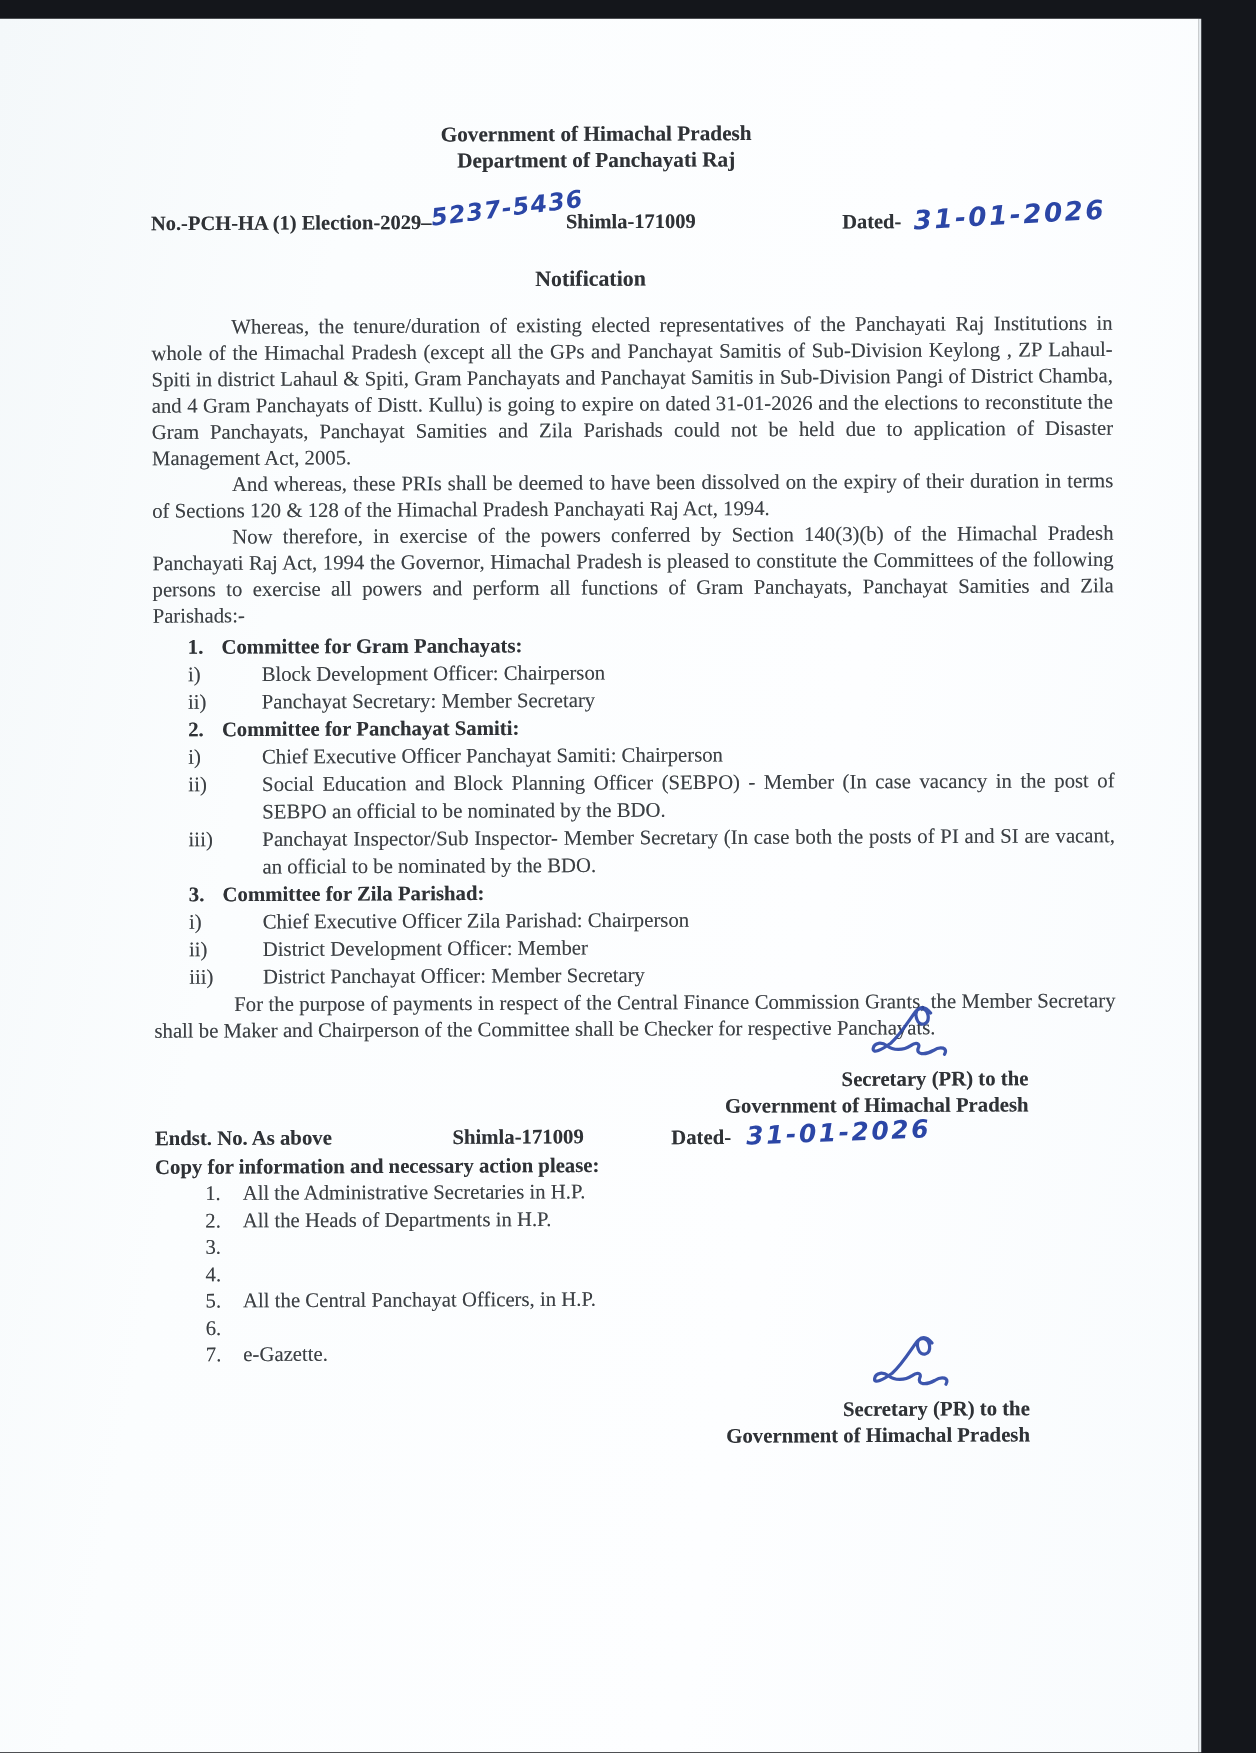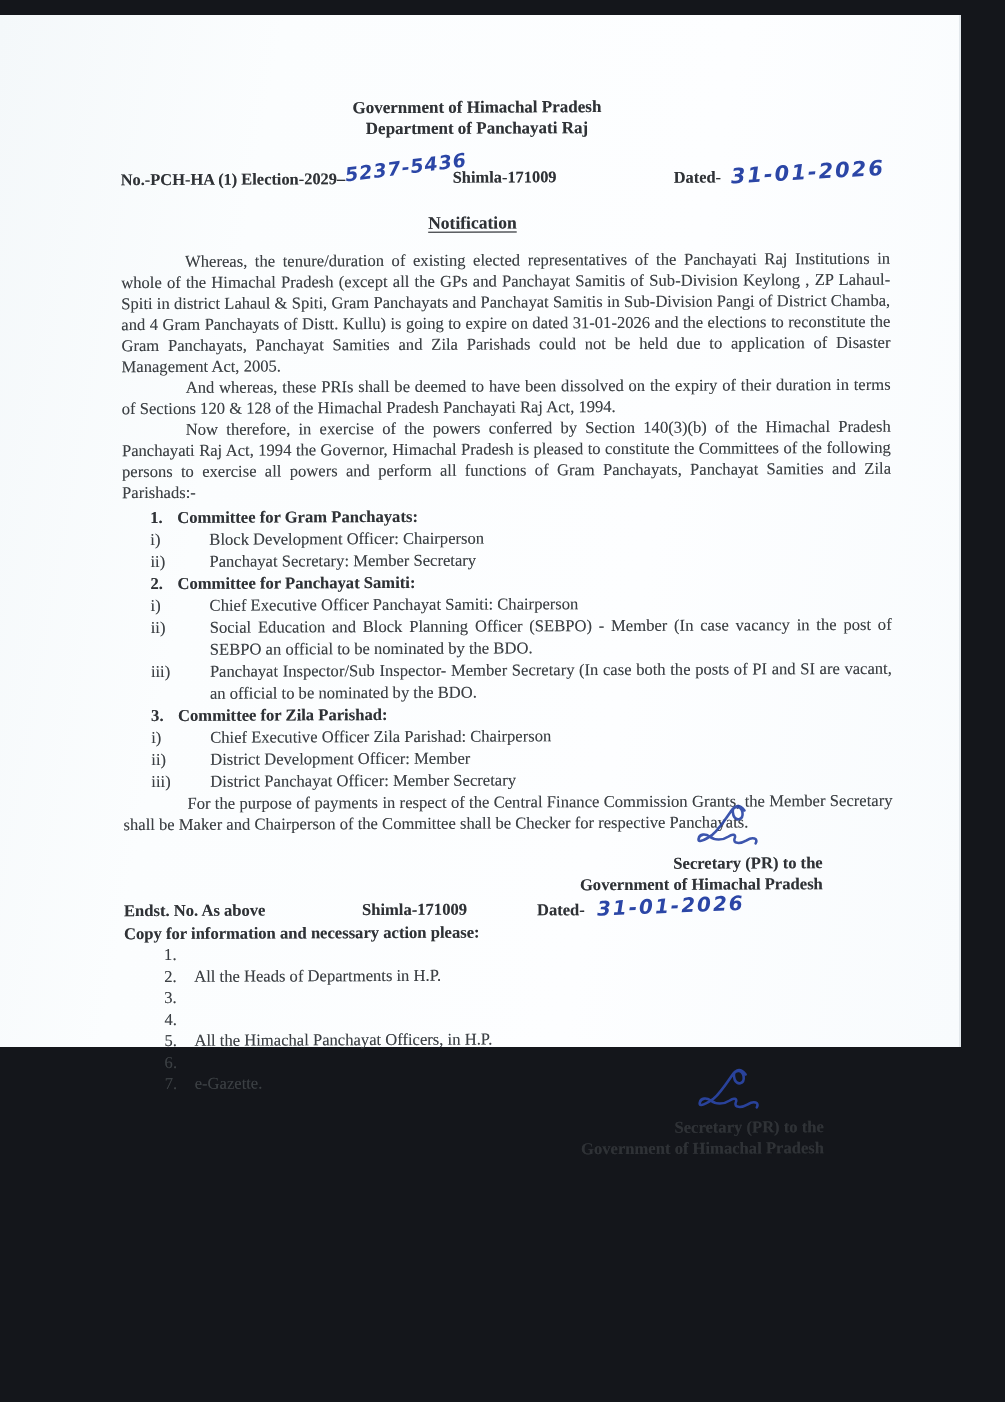--- a/index.html
+++ b/index.html
@@ -3,21 +3,21 @@
 <meta charset="utf-8">
 <style>
   html,body{margin:0;padding:0;}
   body{
     width:1005px;height:1402px;
     background:#14161b;
     position:relative;overflow:hidden;
     font-family:"Liberation Serif","DejaVu Serif",serif;
   }
   .paper{
-    position:absolute;left:0;top:15px;width:959px;height:1032px;
+    position:absolute;left:0;top:15px;width:959px;height:1387px;
     background:linear-gradient(100deg,#f4f8fa 0%,#fbfdfe 25%,#fdfeff 65%,#f8fbfd 100%);
     border-right:2px solid #e3e8ec;
   }
   .content{
     position:absolute;left:0;top:0;width:959px;box-sizing:border-box;
     padding:82px 70px 0 120px;
     transform:rotate(-0.25deg);transform-origin:40% 0;
     color:#3c4044;font-size:16.6px;line-height:21px;
     text-shadow:0 0 0.5px rgba(60,64,68,0.45);
   }
@@ -31,21 +31,21 @@
     font-family:"DejaVu Sans",sans-serif;font-style:italic;font-weight:600;
     color:#2b46a6;display:inline-block;text-shadow:none;
   }
   .hw-disp{font-size:19px;letter-spacing:1px;transform:translateY(-10px) rotate(-7deg);}
   .hw-date{font-size:21px;letter-spacing:2px;transform:translateY(-3px) rotate(-3deg);margin-left:10px;}
   .hw-date2{font-size:20px;letter-spacing:2px;transform:translateY(-2px) rotate(-2deg);margin-left:12px;}
   .title{
     margin-top:18px;text-align:center;font-weight:bold;color:#2f3236;font-size:17.5px;
     transform:translateX(-33px);
   }
-  .title span{text-decoration:underline;text-underline-offset:3px;}
+  .title span{text-underline-offset:3px;}
   .body-paras{margin-top:16px;}
   p.doc{margin:0;text-indent:64px;text-align:justify;}
   .committees{margin-top:4px;}
   .cmt-head{display:flex;padding-left:28px;font-weight:bold;color:#2f3236;line-height:22px;}
   .cmt-num{width:27px;flex-shrink:0;}
   .cmt-item{display:flex;padding-left:28px;line-height:22px;}
   .cmt-marker{width:59px;flex-shrink:0;}
   .cmt-text{flex:1;text-align:justify;}
   .para-cfc{margin-top:22px;}
   .sigblock{text-align:right;padding-right:70px;font-weight:bold;color:#2f3236;}
@@ -149,34 +149,35 @@
       <span class="seg e-endst">Endst. No. As above</span>
       <span class="seg e-place">Shimla-171009</span>
       <span class="seg e-dated"><span>Dated-</span><span class="hw hw-date2">31-01-2026</span></span>
     </div>
 
     <div class="copyline">Copy for information and necessary action please:</div>
 
     <div>
       <div class="rcpt">
         <span class="rcpt-num">1.</span>
+        <span>All the Administrative Secretaries in H.P.</span>
       </div>
       <div class="rcpt">
         <span class="rcpt-num">2.</span>
         <span>All the Heads of Departments in H.P.</span>
       </div>
       <div class="rcpt">
         <span class="rcpt-num">3.</span>
       </div>
       <div class="rcpt">
         <span class="rcpt-num">4.</span>
       </div>
       <div class="rcpt">
         <span class="rcpt-num">5.</span>
-        <span>All the Himachal Panchayat Officers, in H.P.</span>
+        <span>All the Central Panchayat Officers, in H.P.</span>
       </div>
       <div class="rcpt">
         <span class="rcpt-num">6.</span>
       </div>
       <div class="rcpt">
         <span class="rcpt-num">7.</span>
         <span>e-Gazette.</span>
       </div>
     </div>
 

